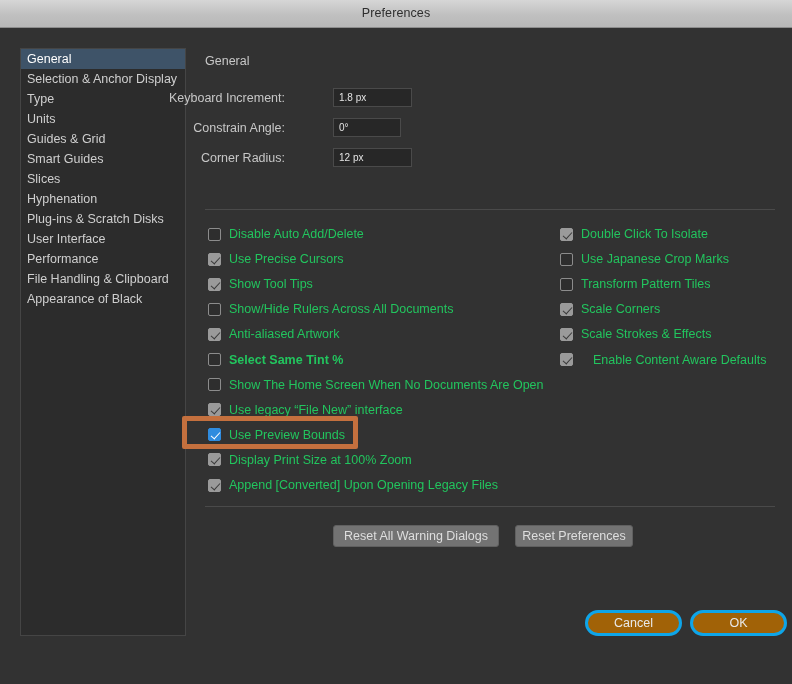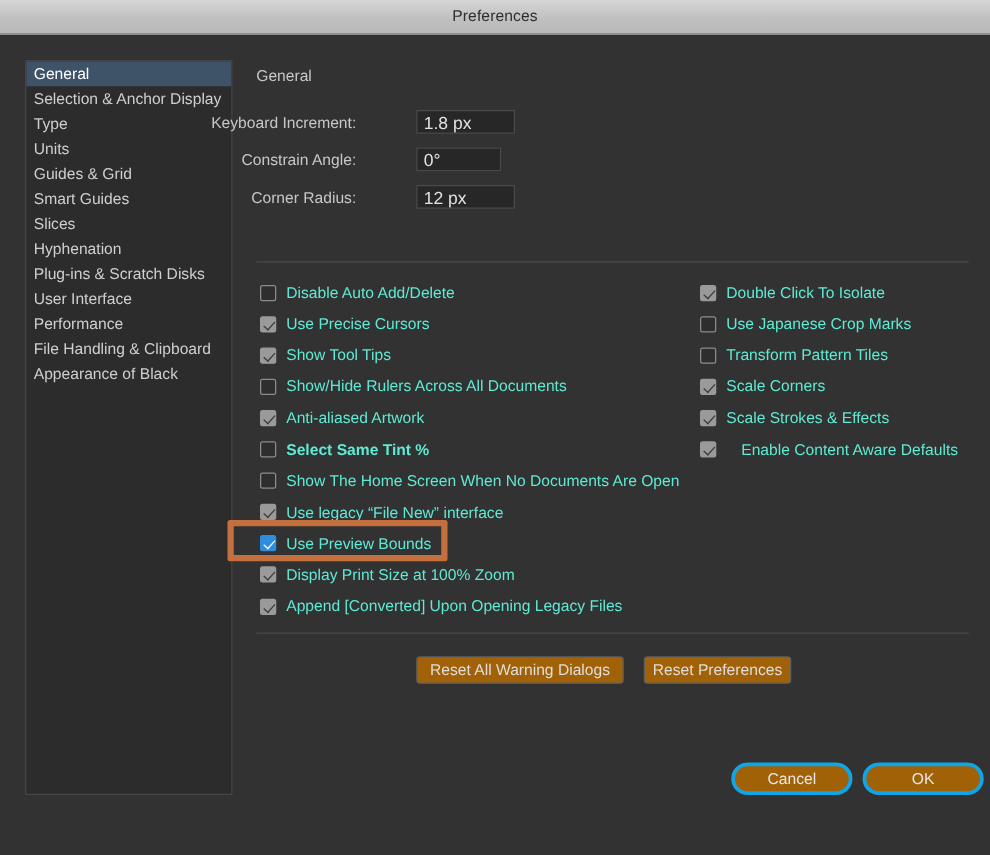--- a/index.html
+++ b/index.html
@@ -106,21 +106,21 @@
     white-space: nowrap;
   }
   .field-input {
     position: absolute;
     left: 128px; top: 0;
     width: 79px;
     height: 19px;
     background: #272727;
     border: 1px solid #4a4a4a;
     color: #e2e2e2;
-    font-size: 14px;
+    font-size: 10px;
     font-family: "Liberation Sans", sans-serif;
     padding: 0 5px;
     line-height: 17px;
     outline: none;
   }
   .field-input.narrow { width: 68px; }
 
   
   .hr {
     position: absolute;
@@ -172,28 +172,28 @@
     content: "";
     position: absolute;
     left: 4px; top: 1px;
     width: 4px; height: 8px;
     border: solid #ffffff;
     border-width: 0 1.8px 1.8px 0;
     transform: rotate(42deg);
   }
   .cb-label {
     font-size: 12.5px;
-    color: #5eead4;
+    color: #22c55e;
   }
 
   
   .reset-btn {
     position: absolute;
     height: 22px;
-    background: #a16207;
+    background: #737373;
     border: 1px solid #606060;
     border-radius: 3px;
     color: #dedede;
     font-size: 12.5px;
     font-family: "Liberation Sans", sans-serif;
     cursor: default;
     padding: 0 3px;
   }
 
   

